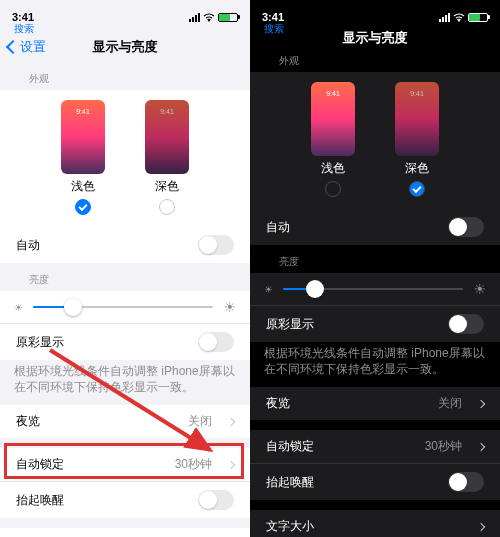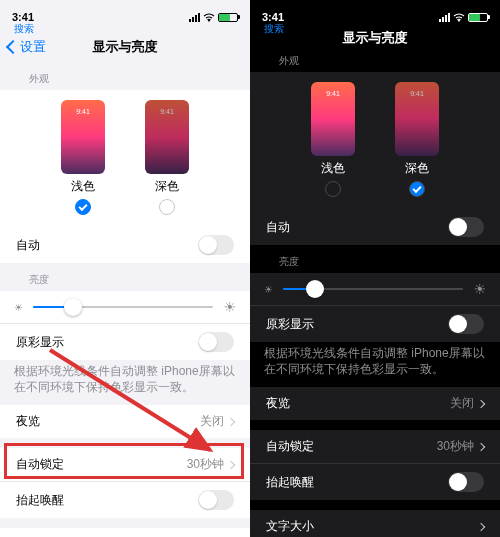--- a/index.html
+++ b/index.html
@@ -30,21 +30,21 @@
 .thumb-time{position:absolute;top:8px;left:0;right:0;text-align:center;color:#fff;font-size:7px;font-weight:300}
 .thumb-dark::after{content:"";position:absolute;inset:0;background:rgba(0,0,0,0.25)}
 .opt-l{font-size:12px}
 .radio{width:16px;height:16px;border-radius:50%;border:1.5px solid #c7c7cc}
 .radio.on{background:#007aff;border-color:#007aff;display:flex;align-items:center;justify-content:center}
 .radio.on::after{content:"";width:6px;height:3px;border-left:2px solid #fff;border-bottom:2px solid #fff;transform:rotate(-45deg);margin-top:-2px}
 .dark .radio{border-color:#48484a}
 .row{display:flex;justify-content:space-between;align-items:center;padding:8px 16px;border-top:0.5px solid rgba(0,0,0,0.1);font-size:12px}
 .dark .row{border-top-color:rgba(255,255,255,0.1)}
 .row:first-child{border-top:none}
-.row .val{color:#8e8e93;display:flex;align-items:center;gap:4px}
+.row .val{color:#8e8e93;display:flex;align-items:center;gap:16px}
 .chev{width:6px;height:6px;border-right:1.5px solid #c7c7cc;border-top:1.5px solid #c7c7cc;transform:rotate(45deg)}
 .toggle{width:36px;height:20px;border-radius:10px;background:#e9e9ea;position:relative}
 .dark .toggle{background:#39393d}
 .toggle::after{content:"";position:absolute;width:18px;height:18px;background:#fff;border-radius:50%;top:1px;left:1px;box-shadow:0 1px 2px rgba(0,0,0,0.2)}
 .slider{display:flex;align-items:center;padding:8px 14px;gap:10px}
 .sun{color:#8e8e93;font-size:10px}
 .track{flex:1;height:2px;background:#c7c7cc;position:relative;border-radius:1px}
 .dark .track{background:#48484a}
 .track-fill{position:absolute;left:0;top:0;bottom:0;background:#007aff;border-radius:1px}
 .knob{position:absolute;width:18px;height:18px;background:#fff;border-radius:50%;top:-8px;box-shadow:0 1px 3px rgba(0,0,0,0.3);transform:translateX(-50%)}

